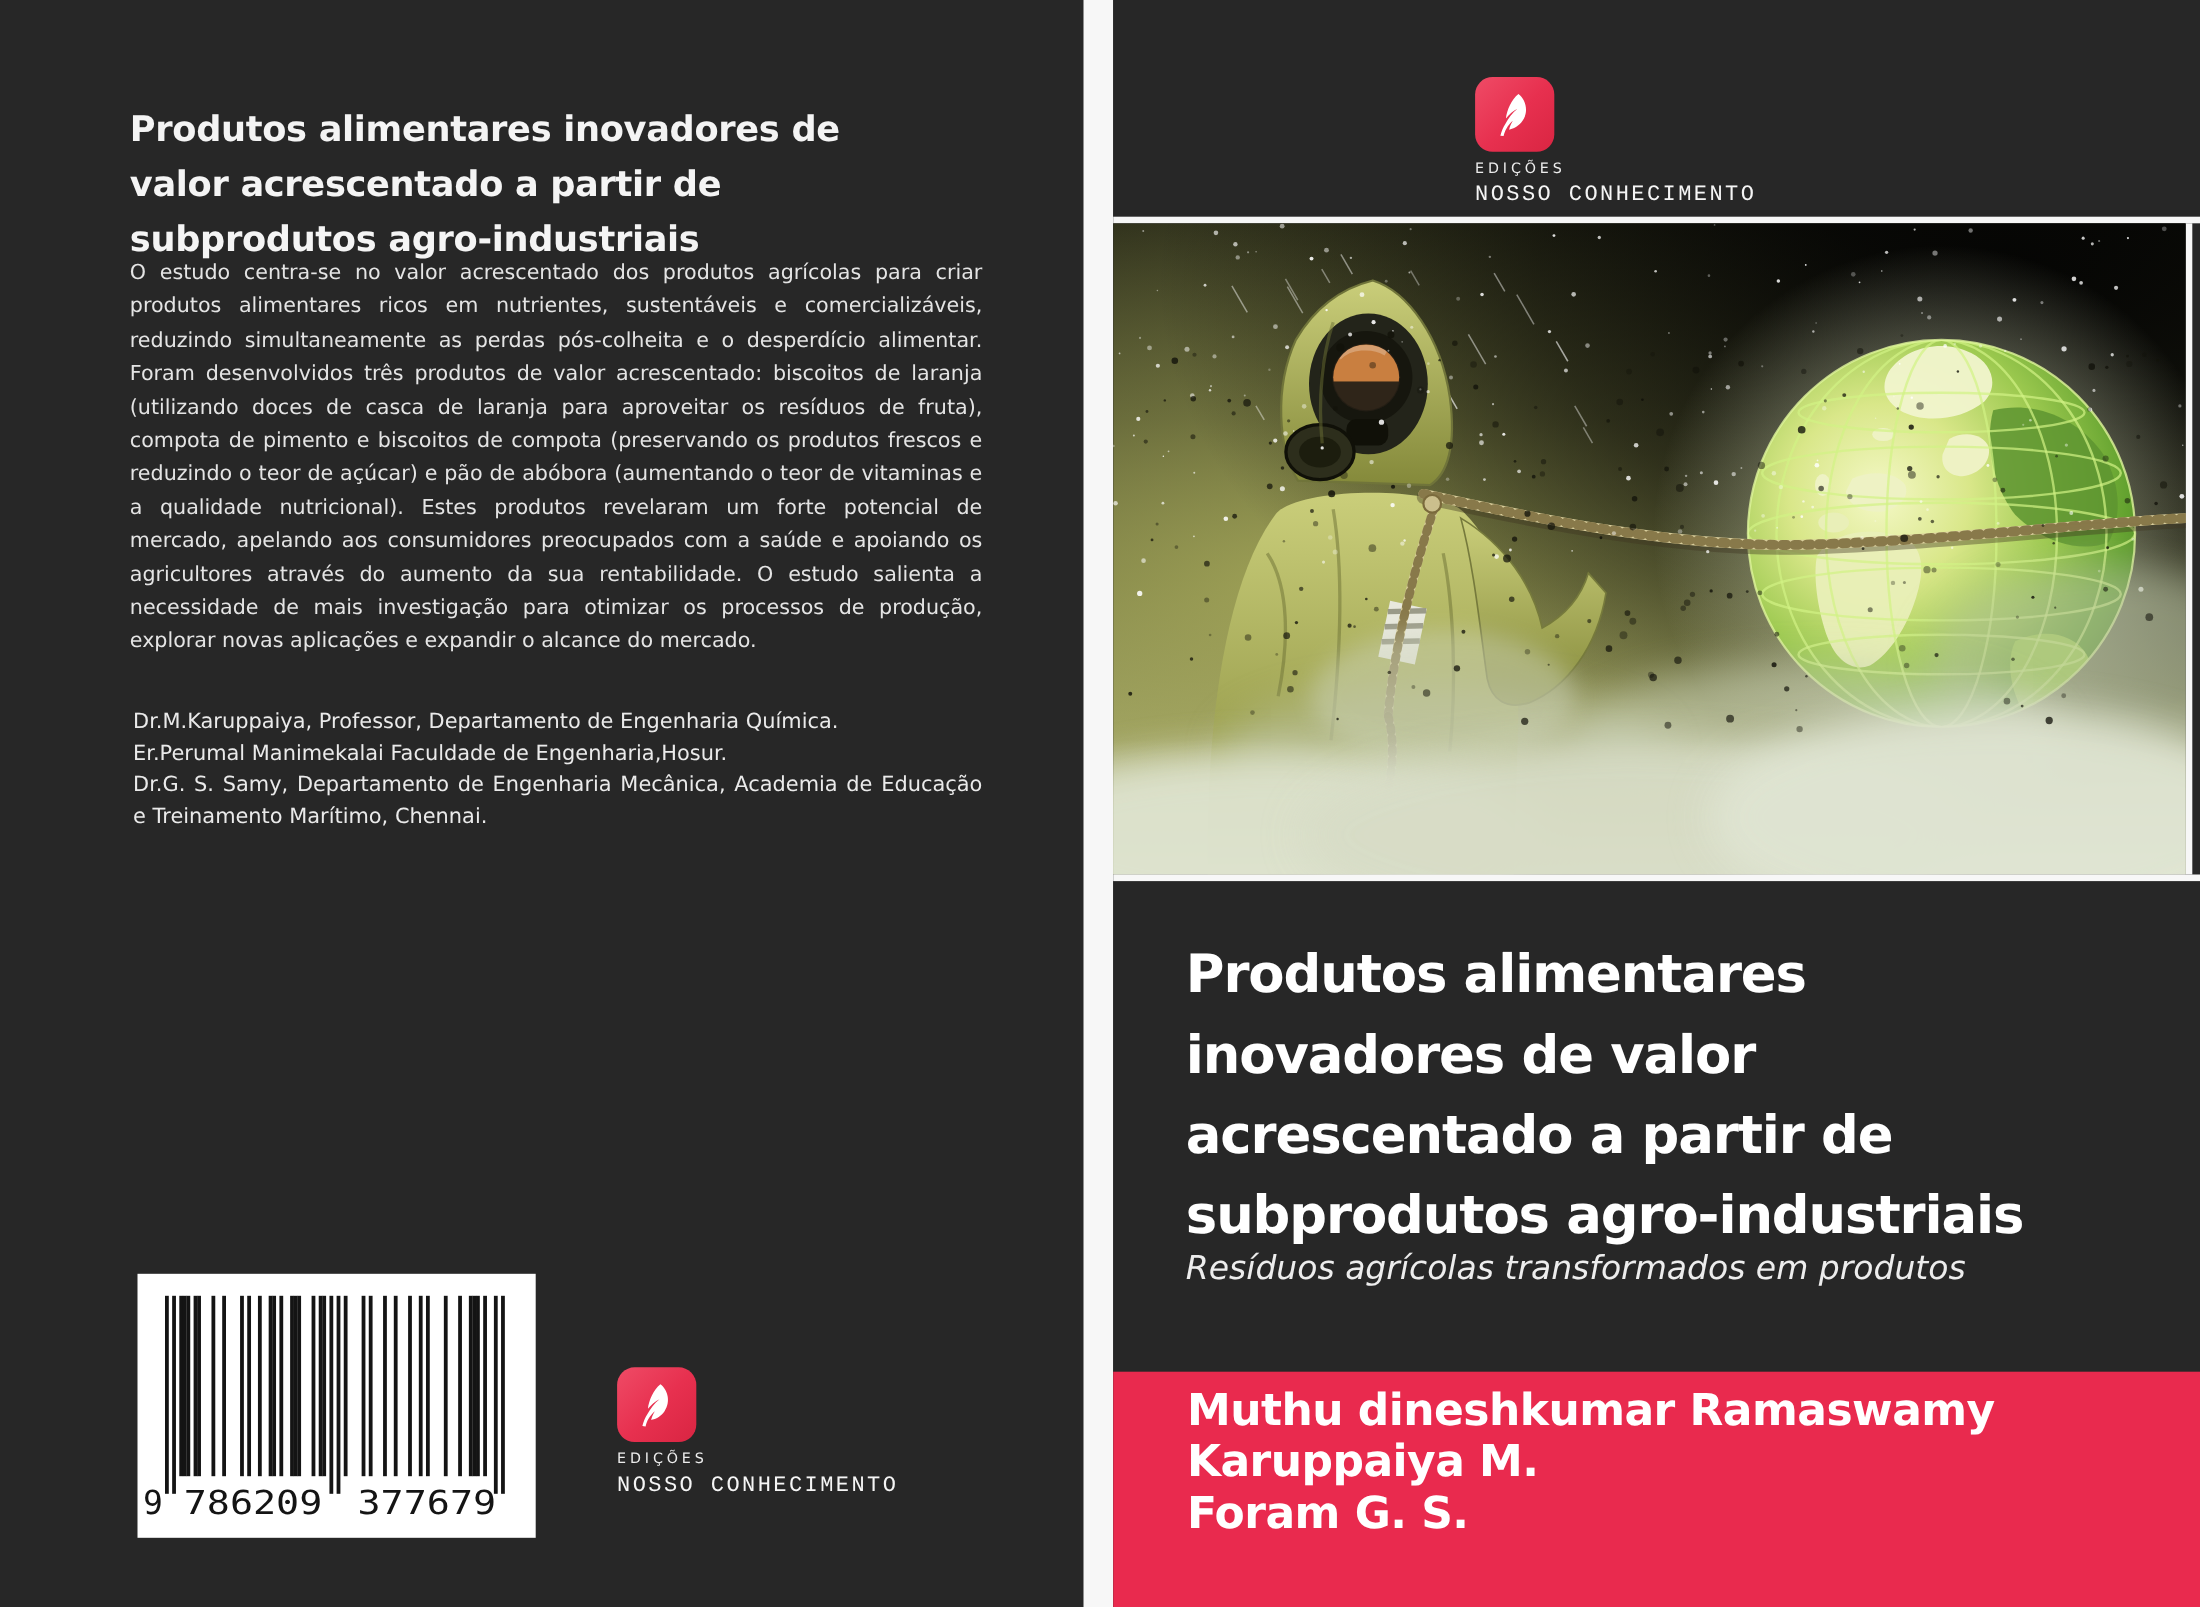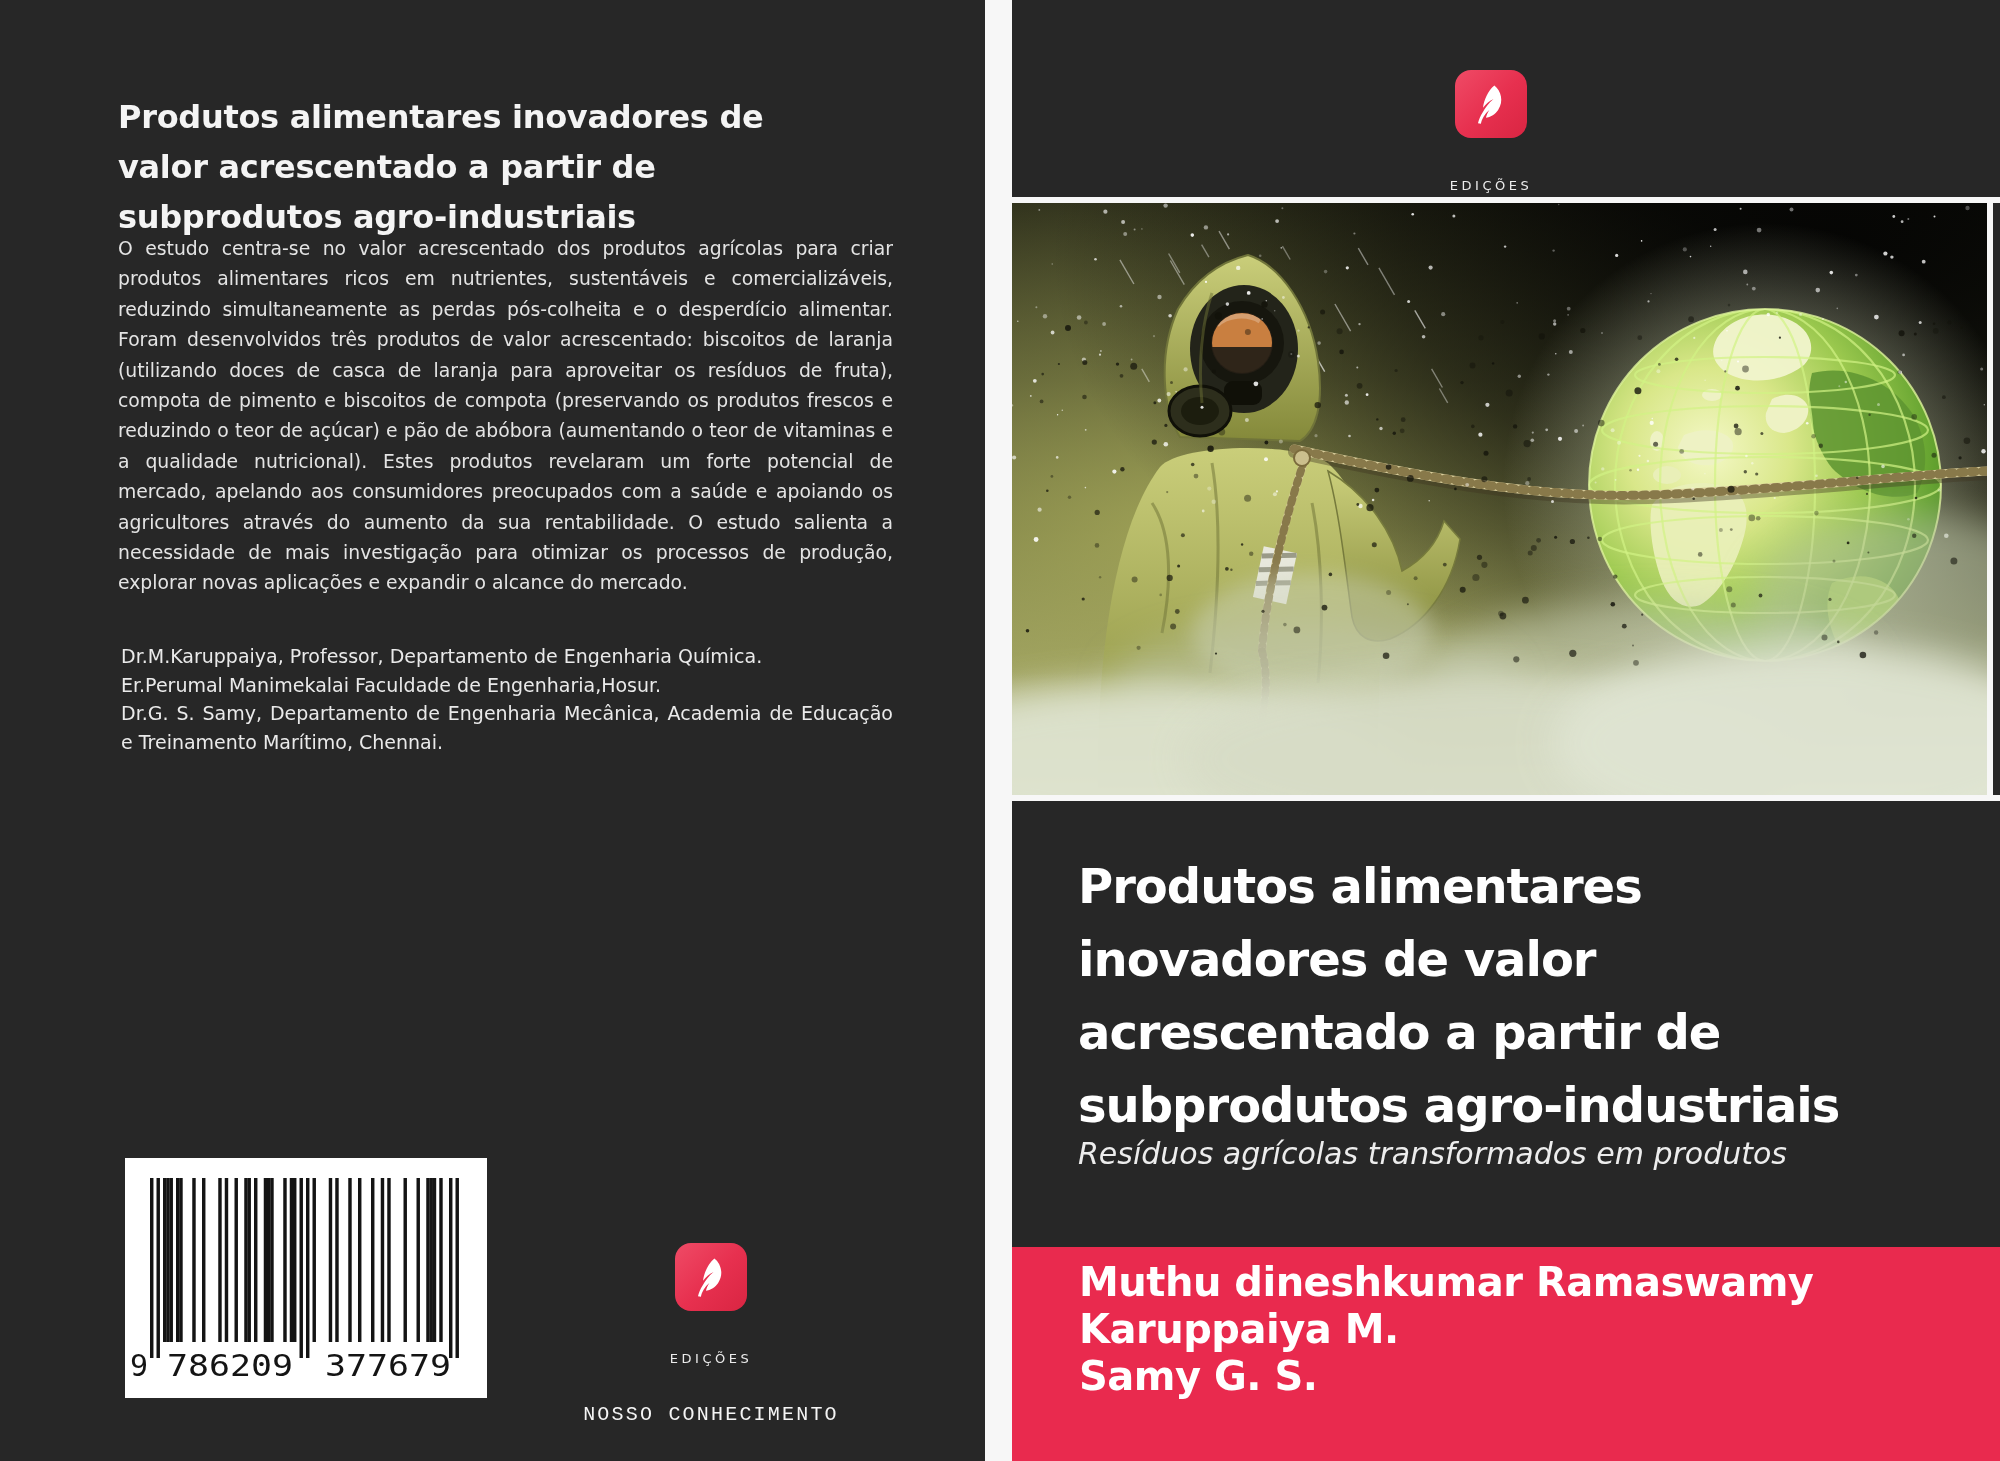--- a/index.html
+++ b/index.html
@@ -16,21 +16,21 @@
   .back-title{left:118px;top:52px;width:830px;font-size:32px;font-weight:bold;
               line-height:50px;letter-spacing:-0.3px;color:#f4f4f4;margin-top:40px;}
   .back-title div{white-space:nowrap;}
   .back-summary{left:118px;top:234px;width:775px;font-size:18.8px;line-height:30.4px;
                 color:#e4e4e4;text-align:justify;}
   .back-bio{left:121px;top:642px;width:772px;font-size:19px;line-height:28.6px;
             color:#eaeaea;text-align:justify;}
   .barcode-box{left:125px;top:1158px;width:362px;height:240px;background:#ffffff;}
 
   
-  .logo-block{display:flex;flex-direction:column;align-items:center;width:300px;gap:32px;}
+  .logo-block{display:flex;flex-direction:column;align-items:flex-start;width:300px;}
   .logo-square{width:72px;height:68px;border-radius:16px;
                background:linear-gradient(135deg,#ef4b66 0%,var(--accent-red,#e7304f) 52%,#d92542 100%);
                display:flex;align-items:center;justify-content:center;}
   .brand-top{margin-top:8px;font-size:13px;letter-spacing:3.5px;color:#ececec;white-space:nowrap;}
   .brand-bottom{margin-top:5px;font-size:20px;letter-spacing:2.2px;color:#f5f5f5;white-space:nowrap;font-family:Liberation Mono, monospace;}
   .logo-back{left:561px;top:1243px;}
   .logo-front{left:329px;top:70px;}
 
   
   .rule-top{left:0;top:197px;width:988px;height:6px;background:var(--spine-white,#f7f7f7);}
@@ -676,17 +676,17 @@
       <div>acrescentado a partir de</div>
       <div>subprodutos agro-industriais</div>
     </div>
 
     <div class="abs front-subtitle">Resíduos agrícolas transformados em produtos</div>
 
     <div class="abs red-band">
       <div class="abs authors">
         <div>Muthu dineshkumar Ramaswamy</div>
         <div>Karuppaiya M.</div>
-        <div>Samy G. S.</div>
+        <div>Foram G. S.</div>
       </div>
     </div>
   </div>
 </div>
 
 </body></html>

